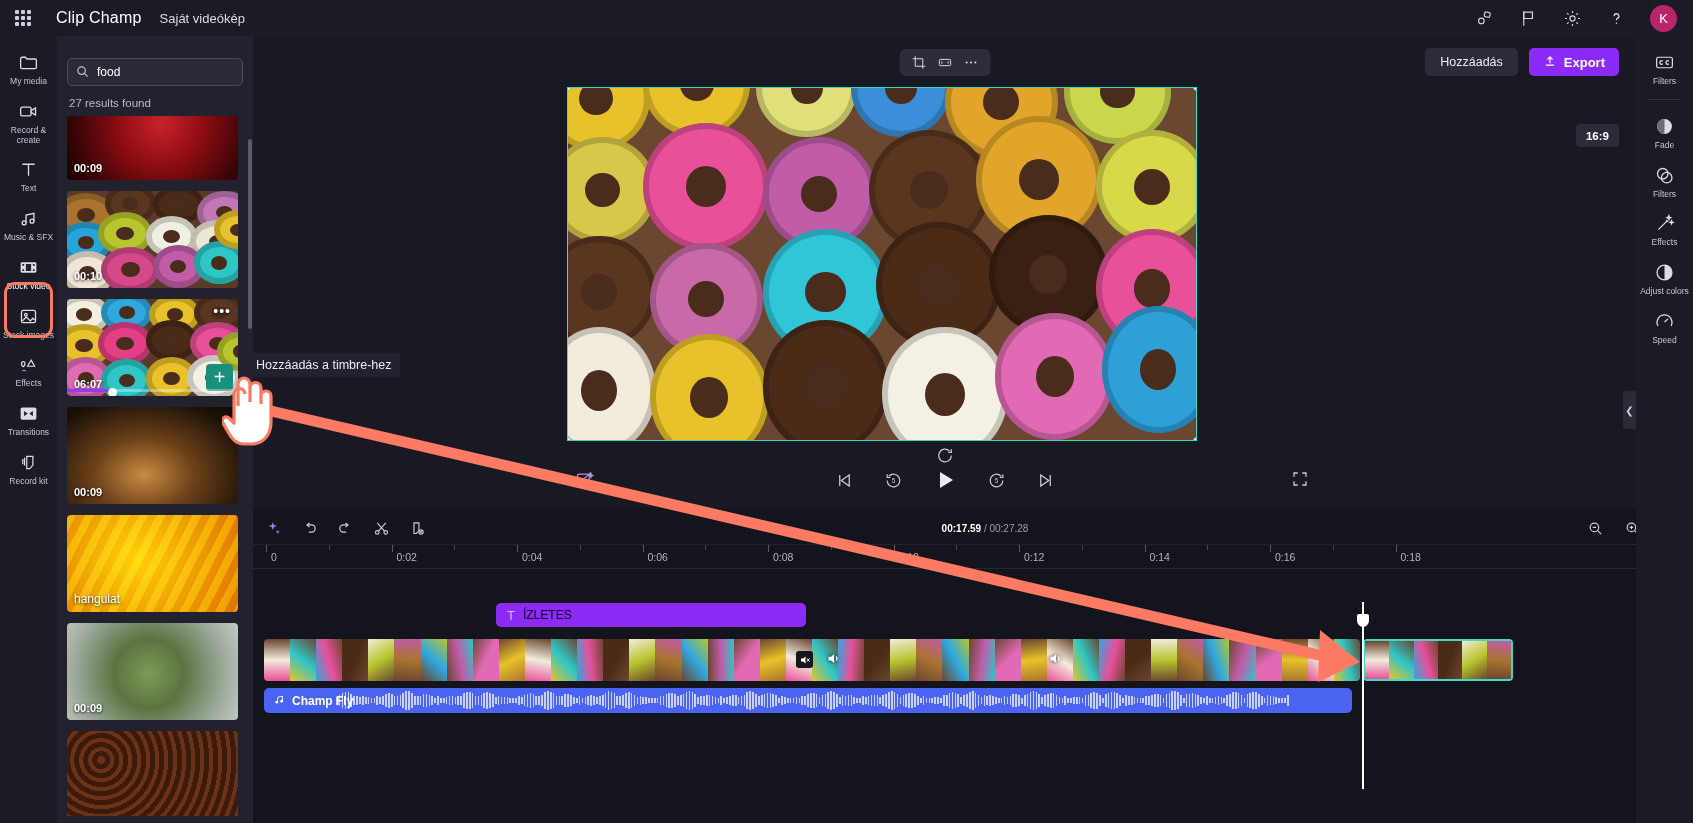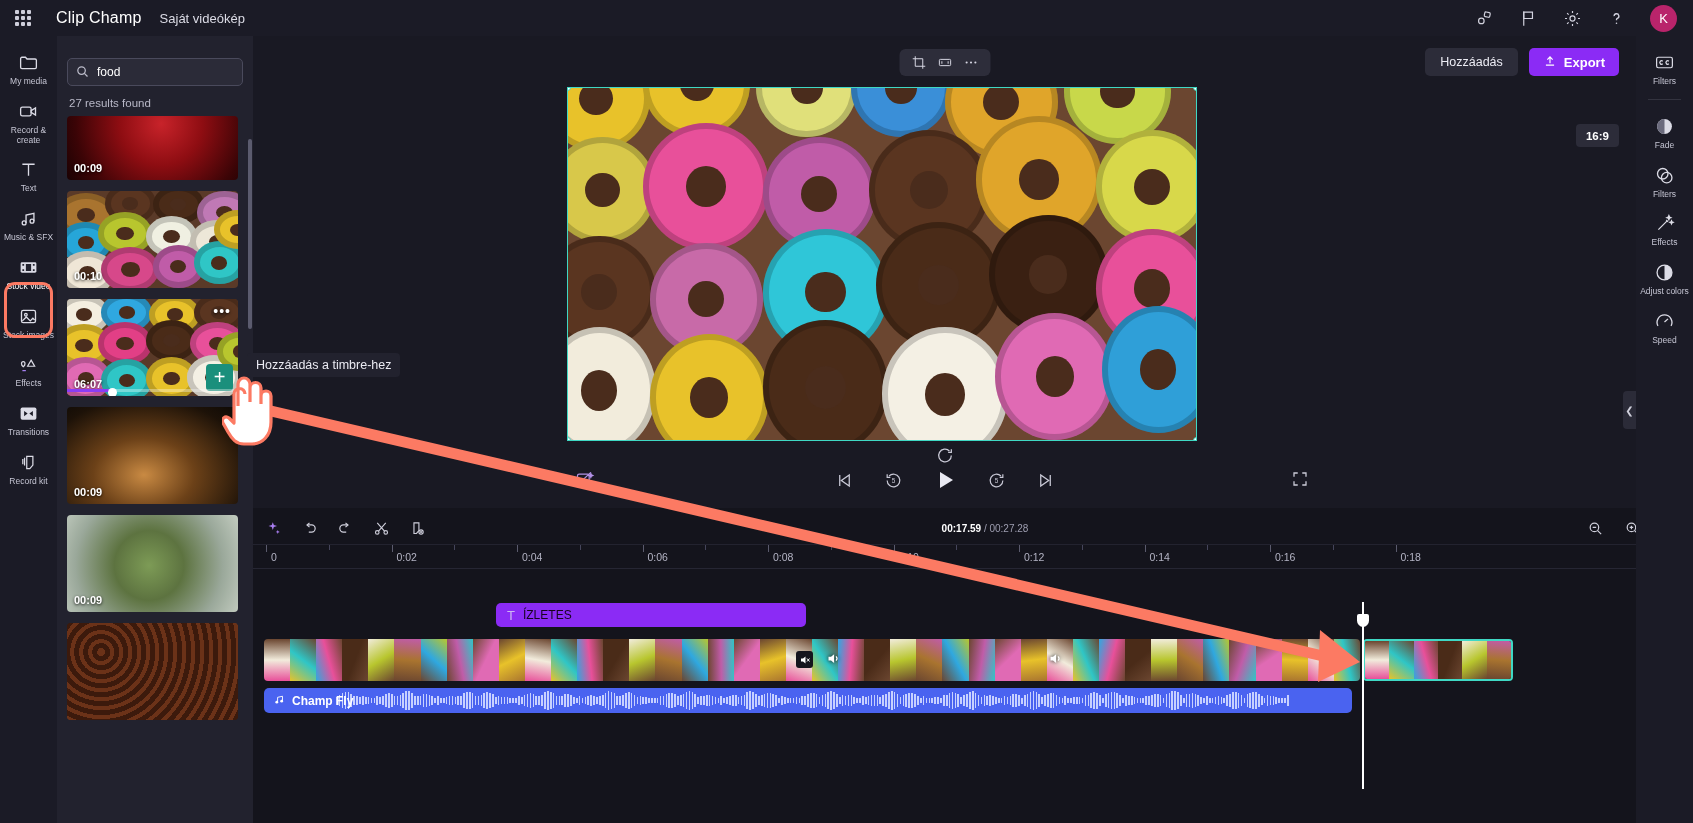--- a/index.html
+++ b/index.html
@@ -363,20 +363,24 @@
             <i></i>
           </div>
         <div class="seek-knob"></div>
       </div>
 
       <div class="thumb tall">
         <div class="art steam"></div>
         <div class="badge">00:09</div>
       </div>
 
+      <div class="thumb tall">
+        <div class="art honey"></div>
+        <div class="badge word">hangulat</div>
+      </div>
 
       <div class="thumb tall">
         <div class="art olive"></div>
         <div class="badge">00:09</div>
       </div>
 
       <div class="thumb tall">
         <div class="art coffee"></div>
       </div>
     </div>

